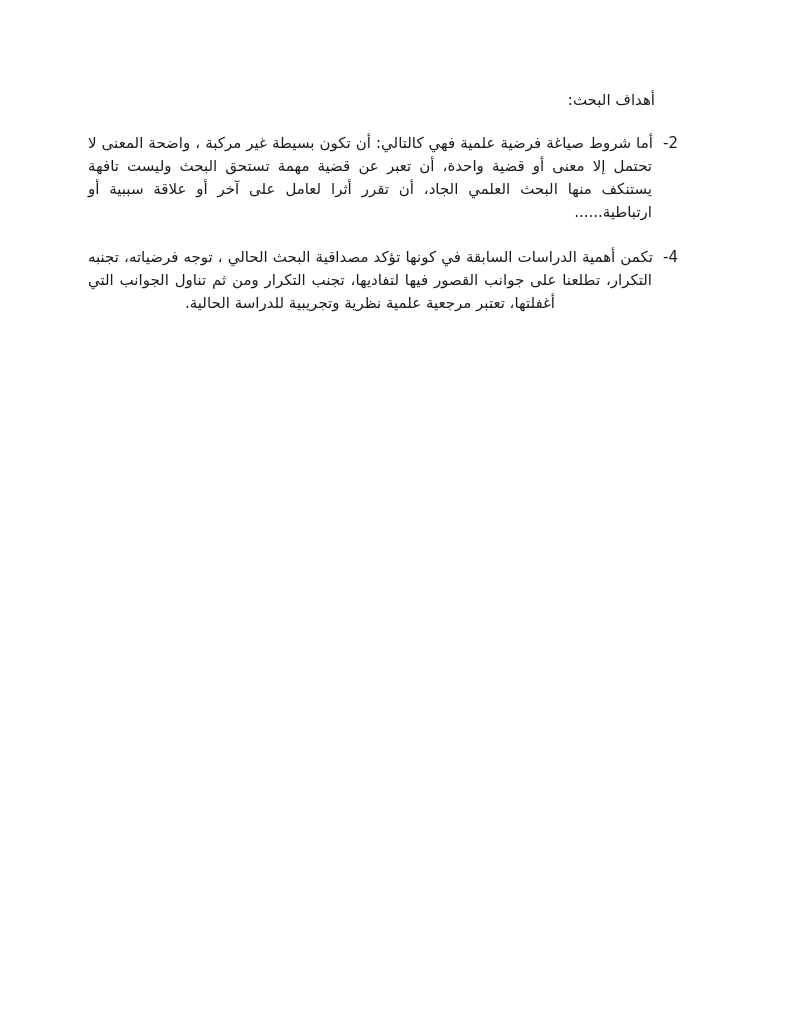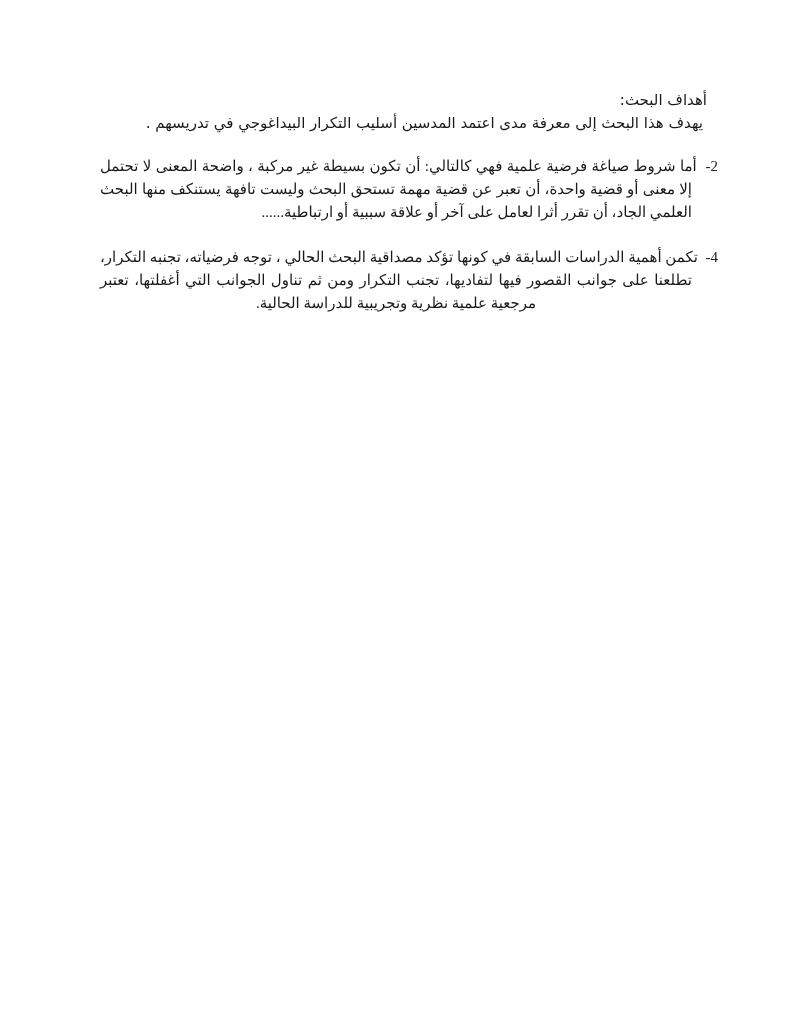--- a/index.html
+++ b/index.html
@@ -11,66 +11,64 @@
     position: relative;
     width: 791px;
     height: 1024px;
     background: #ffffff;
     overflow: hidden;
     direction: rtl;
     font-family: "DejaVu Sans", sans-serif;
     color: #1a1a1a;
   }
   .content {
-    padding: 89px 61px 0 88px; 
+    padding: 89px 113px 0 88px; 
     font-size: 15px;
     line-height: 23px;
   }
   .doc-heading {
     margin: 0 23px 0 0; 
     font-weight: normal;
     font-size: 15px;
     line-height: 23px;
     text-align: right;
   }
   .doc-par {
     margin: 0 23px 0 0;
     text-align: justify;
     text-align-last: right;
   }
   .doc-par.slight-indent {
     text-indent: 4px;
   }
   .numbered-item {
-    margin: 12px;
+    margin: 0;
     padding-right: 26px;   
     text-indent: -26px;    
     text-align: justify;
     text-align-last: right;
-    font-family: Liberation Serif, serif;
   }
   .numbered-item.center-last {
     text-align-last: center;
   }
   .numbered-item .item-number {
     white-space: pre;
   }
   .gap-20 { margin-top: 20px; }
   .gap-26 { margin-top: 26px; }
   .gap-22 { margin-top: 22px; }
 </style>
 </head>
 <body>
 
 <div class="page">
   <div class="content">
 
     <p class="doc-heading">أهداف البحث:</p>
 
-    <p class="doc-par slight-indent">يهدف هذا البحث إلى معرفة مدى اعتمد المدسين أسليب التكرار البيداغوجي في تدريسهم .</p>
 
 
 
     <p class="numbered-item gap-20">
       <span class="item-number">2- </span>
       <span class="item-text">أما شروط صياغة فرضية علمية فهي كالتالي: أن تكون بسيطة غير مركبة ، واضحة المعنى لا تحتمل إلا معنى أو قضية واحدة، أن تعبر عن قضية مهمة تستحق البحث وليست تافهة يستنكف منها البحث العلمي الجاد، أن تقرر أثرا لعامل على آخر أو علاقة سببية أو ارتباطية......</span>
     </p>
 
 
     <p class="numbered-item center-last gap-22">

